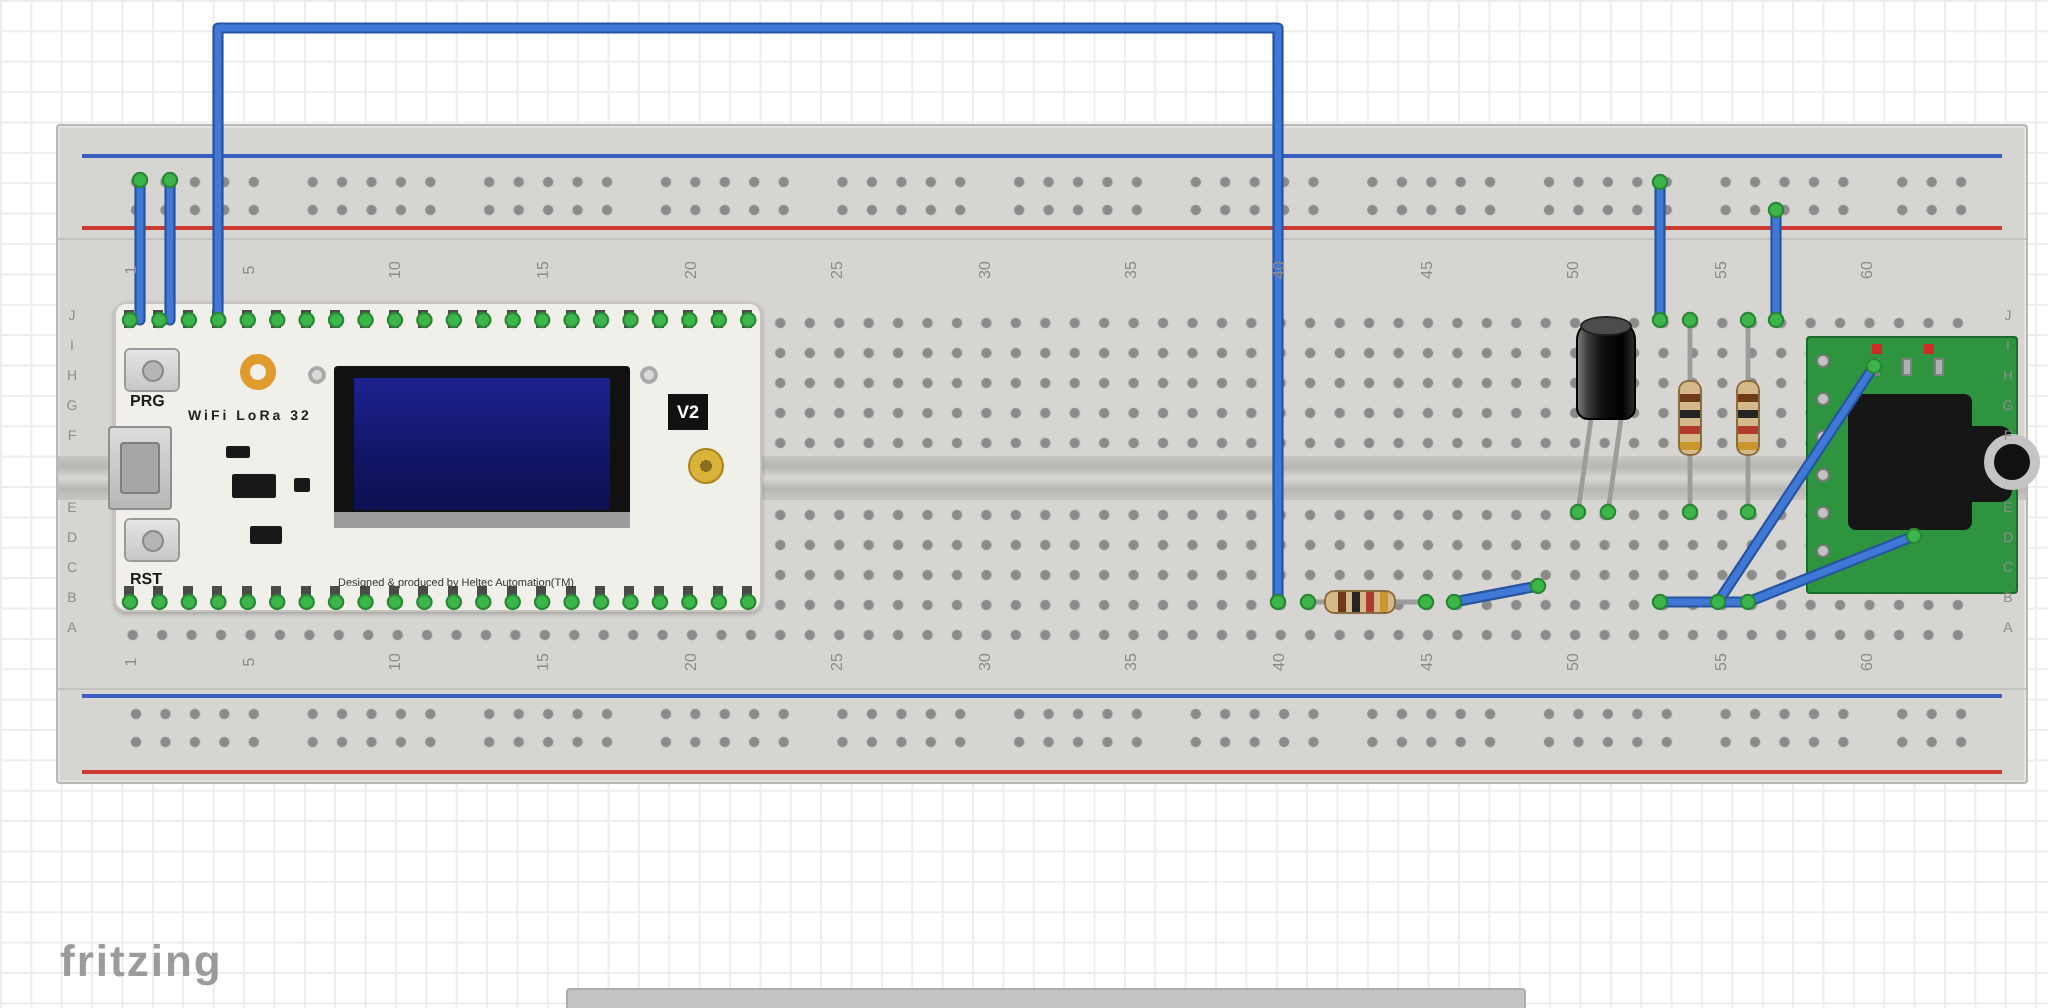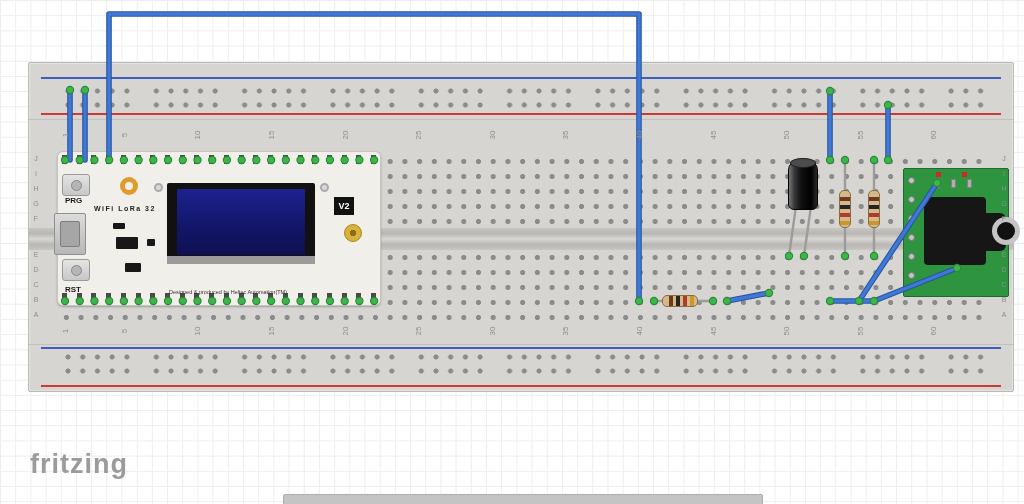--- a/index.html
+++ b/index.html
@@ -100,21 +100,21 @@
     background:#161616;border-radius:0 6px 6px 0;}
   .jack-opening{position:absolute;left:88px;top:48px;width:28px;height:28px;border-radius:50%;
     background:#111;border:5px solid #c4c4c4;box-sizing:border-box;}
   .pcb-pad{position:absolute;width:7px;height:7px;border-radius:50%;
     background:#c2c2c2;border:1px solid #777;box-sizing:border-box;}
   .pcb-red{position:absolute;width:5px;height:5px;background:#cf2b24;}
   .pcb-pin{position:absolute;width:5px;height:9px;background:#b0b0b0;border:1px solid #808080;
     box-sizing:border-box;}
 
   
-  .fritzing-logo{position:absolute;left:30px;top:449px;font-size:27px;font-weight:600;
+  .fritzing-logo{position:absolute;left:30px;top:468px;font-size:22px;font-weight:600;
     color:#9b9b9b;letter-spacing:1px;}
   .hscroll{position:absolute;left:283px;top:494px;width:478px;height:10px;
     background:#c4c4c4;border:1px solid #adadad;border-radius:2px;}
 </style>
 </head>
 <body>
 
 <div id="stage">
 
   <div class="breadboard">

